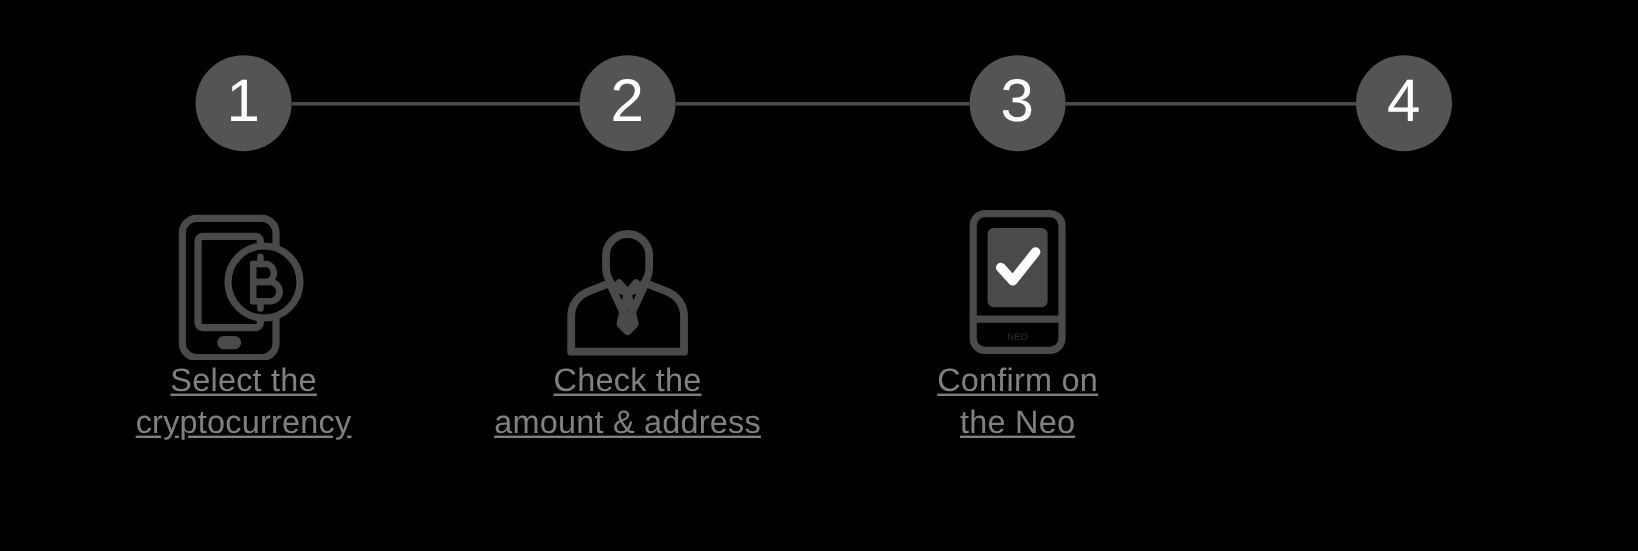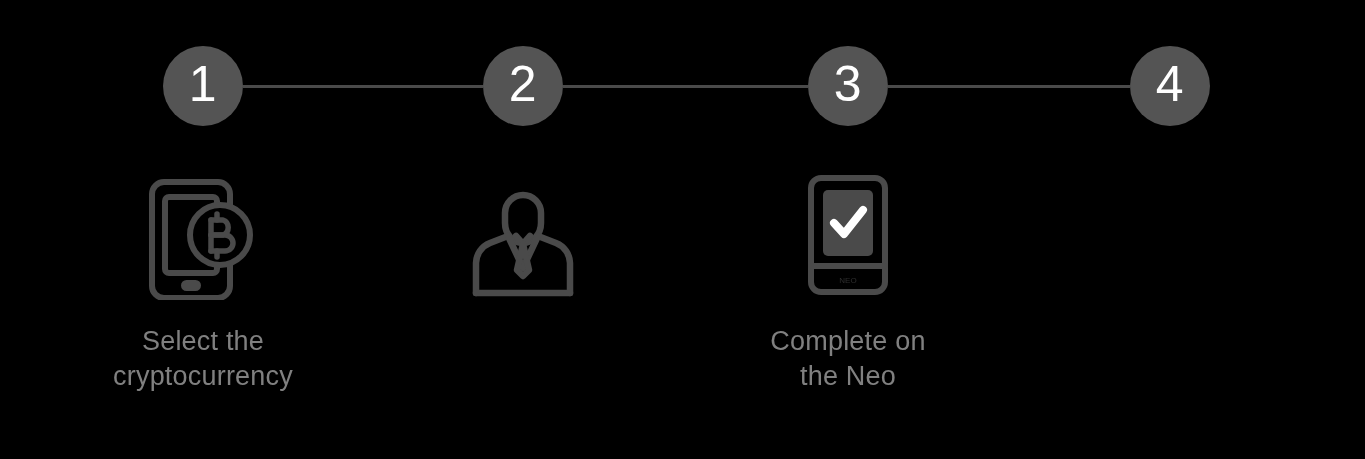--- a/index.html
+++ b/index.html
@@ -74,28 +74,29 @@
     flex-direction: column;
     align-items: center;
   }
   .icon-wrap {
     height: 130px;
     display: flex;
     align-items: center;
     justify-content: center;
   }
   .caption {
-    margin-top: 24px;
+    margin-top: 0;
     text-align: center;
     color: #808080;
     font-size: 27px;
     line-height: 1.28;
     font-weight: 400;
     letter-spacing: 0.2px;
     white-space: pre-line;
+    text-decoration: underline;
   }
 </style>
 </head>
 <body>
 
 <div class="stage">
 
   <div class="rail">
 
     <div class="rail-line" style="left:243px; width:240px;"></div>
@@ -156,38 +157,40 @@
             <path d="M102 123 L102 93 a22 22 0 0 0 -14 -20 L70 66"></path>
             <path d="M8 123 L102 123"></path>
 
             <path d="M40 66 L55 98 L70 66"></path>
 
             <path d="M48 66 L55 74 L62 66"></path>
             <path d="M55 74 L49 100 L55 106 L61 100 Z"></path>
           </g>
         </svg>
       </div>
+      <div class="caption">Check the
+amount &amp; address</div>
     </div>
 
     <div class="col" style="left:708px;">
       <div class="icon-wrap">
         <svg width="104" height="130" viewBox="0 0 104 130">
           <g fill="none" stroke="#4a4a4a" stroke-width="6" stroke-linecap="round" stroke-linejoin="round">
 
             <rect x="15" y="8" rx="10" ry="10" width="74" height="114"></rect>
 
             <path d="M15 96 L89 96"></path>
           </g>
 
           <rect x="27" y="20" rx="5" ry="5" width="50" height="66" fill="#4a4a4a"></rect>
 
           <path d="M38 53 L48 64 L67 40" fill="none" stroke="#ffffff" stroke-width="8" stroke-linecap="round" stroke-linejoin="round"></path>
 
           <text x="52" y="113" fill="#2e2e2e" font-size="8" text-anchor="middle" font-family="'Liberation Sans', sans-serif">NEO</text>
         </svg>
       </div>
-      <div class="caption">Complete on
+      <div class="caption">Confirm on
 the Neo</div>
     </div>
 
 
   </div>
 </div>
 
 </body></html>

